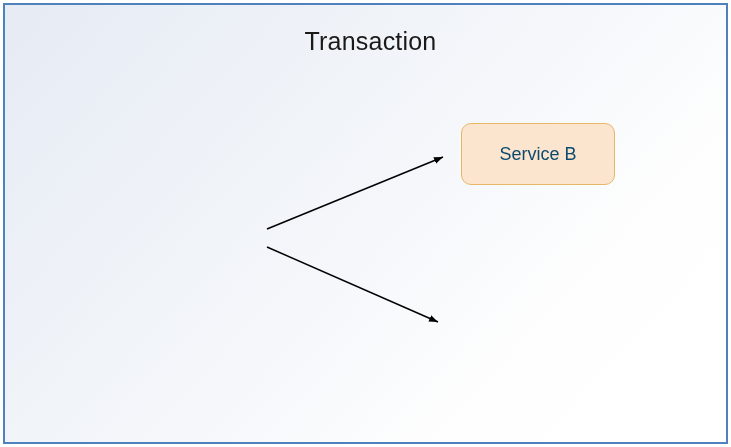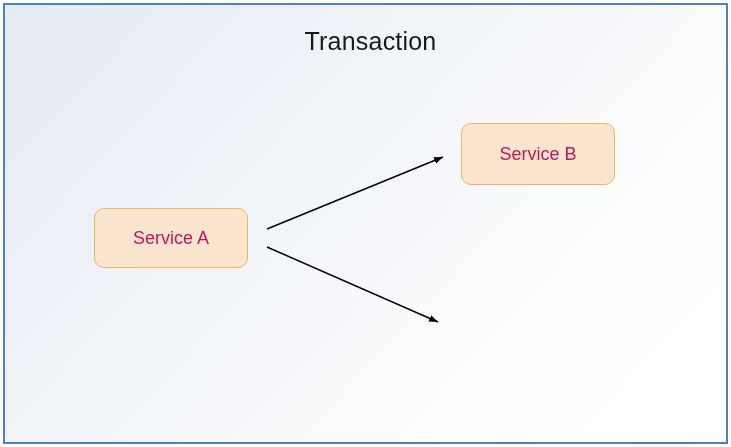--- a/index.html
+++ b/index.html
@@ -39,21 +39,21 @@
   .node {
     position: absolute;
     box-sizing: border-box;
     background: #FCE5CE;
     border: 1.5px solid #E8B765;
     border-radius: 10px;
     display: flex;
     align-items: center;
     justify-content: center;
     font-size: 18px;
-    color: #be185d;
+    color: #0c4a6e;
   }
   .node-a { left: 94px;  top: 208px; width: 154px; height: 60px; }
   .node-b { left: 461px; top: 123px; width: 154px; height: 62px; }
   .node-c { left: 461px; top: 287px; width: 154px; height: 62px; }
   .edges-layer {
     position: absolute;
     left: 0;
     top: 0;
     width: 731px;
     height: 447px;
@@ -72,21 +72,18 @@
   <svg class="edges-layer" width="731" height="447" viewBox="0 0 731 447" xmlns="http://www.w3.org/2000/svg">
     <defs>
       <marker id="arrowhead" markerWidth="10" markerHeight="8" refX="9" refY="3.5" orient="auto" markerUnits="userSpaceOnUse">
         <path d="M0,0 L9,3.5 L0,7 Z" fill="#000000"></path>
       </marker>
     </defs>
     <line x1="267" y1="229" x2="443" y2="157" stroke="#000000" stroke-width="1.5" marker-end="url(#arrowhead)"></line>
     <line x1="267" y1="247" x2="438" y2="322" stroke="#000000" stroke-width="1.5" marker-end="url(#arrowhead)"></line>
   </svg>
 
-  <div class="node node-a">
-    <span>Service A</span>
-  </div>
 
   <div class="node node-b">
     <span>Service B</span>
   </div>
 
 </div>
 
 </body></html>

